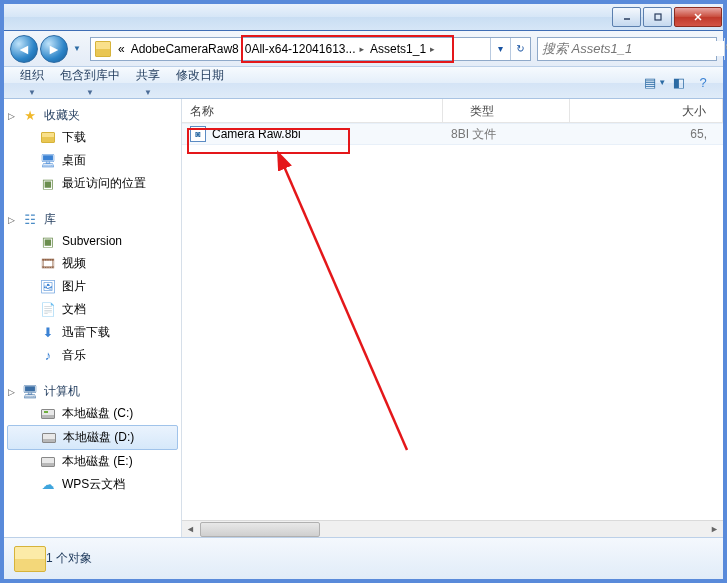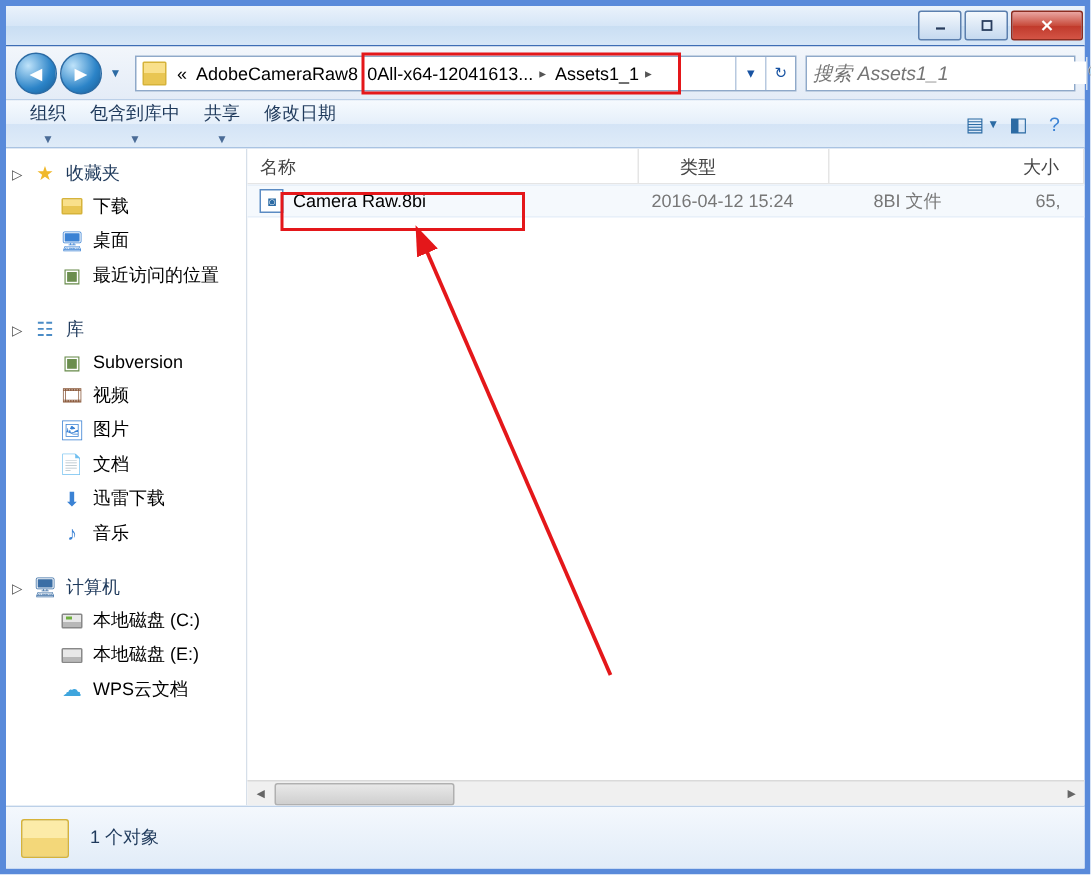--- a/index.html
+++ b/index.html
@@ -64,21 +64,21 @@
 .col-size { flex: 1; text-align: right; padding-right: 16px !important; }
 .file-row { display: flex; font-size: 12px; height: 22px; align-items: center; background: #F5F9FD; border-top: 1px solid #E8F0F9; border-bottom: 1px solid #E8F0F9; }
 .file-row .cell { padding: 0 8px; }
 .file-row .cell.name { width: 261px; display: flex; align-items: center; gap: 6px; }
 .file-row .cell.date { width: 148px; color: #777; }
 .file-row .cell.type { width: 108px; color: #777; }
 .file-row .cell.size { flex: 1; text-align: right; color: #777; padding-right: 16px; }
 .file-ico { width: 16px; height: 16px; border: 1px solid #5B8BC3; background: #fff; display: flex; align-items: center; justify-content: center; font-size: 9px; color: #2C6BA4; }
 
 
-.statusbar { height: 42px; background: linear-gradient(to bottom, #F4F8FD, #E1ECF8); border-top: 1px solid #BCD0E8; display: flex; align-items: center; padding: 0 10px; font-size: 12px; color: #1E395B; gap: 14px; }
+.statusbar { height: 42px; background: linear-gradient(to bottom, #F4F8FD, #E1ECF8); border-top: 1px solid #BCD0E8; display: flex; align-items: center; padding: 0 10px; font-size: 12px; color: #1E395B; }
 .statusbar .big-folder { width: 32px; height: 26px; background: linear-gradient(to bottom, #FCEBA8 50%, #F3D779 50%); border: 1px solid #D6B33A; border-radius: 2px; }
 
 
 .annot { position: absolute; border: 2px solid #E4171A; pointer-events: none; z-index: 50; }
 .arrow-svg { position: absolute; pointer-events: none; z-index: 49; }
 
 
 .sb-bottom { position: absolute; bottom: 0; left: 0; right: 0; height: 17px; background: #F0F0F0; border-top: 1px solid #DADADA; display: flex; }
 .sb-bottom .thumb { width: 120px; height: 15px; margin: 1px; background: linear-gradient(to bottom, #E8E8E8, #CFCFCF); border: 1px solid #B0B0B0; border-radius: 2px; }
 .sb-bottom .arr { width: 17px; display: flex; align-items: center; justify-content: center; color: #666; font-size: 9px; }
@@ -223,20 +223,26 @@
             <span class="tri">▷</span>
             <span class="ico ico-comp">🖥</span>
             <span>计算机</span>
           </div>
         <div class="tree-item">
             <span class="ico">
               <span class="ico-drive"></span>
             </span>
             <span>本地磁盘 (C:)</span>
           </div>
+        <div class="tree-item sel">
+            <span class="ico">
+              <span class="ico-drive d"></span>
+            </span>
+            <span>本地磁盘 (D:)</span>
+          </div>
         <div class="tree-item">
             <span class="ico">
               <span class="ico-drive d"></span>
             </span>
             <span>本地磁盘 (E:)</span>
           </div>
         <div class="tree-item">
             <span class="ico ico-cloud">☁</span>
             <span>WPS云文档</span>
           </div>
@@ -247,21 +253,20 @@
       <div class="col-head">
         <div class="col col-name">名称</div>
         <div class="col col-type">类型</div>
         <div class="col col-size">大小</div>
       </div>
       <div class="file-row">
         <div class="cell name">
             <span class="file-ico">◙</span>
             <span>Camera Raw.8bi</span>
           </div>
-        <div class="cell date">2016-04-12 15:24</div>
         <div class="cell type">8BI 文件</div>
         <div class="cell size">65,</div>
       </div>
 
       <div class="sb-bottom" style="left:0">
         <div class="arr">◄</div>
           <div class="thumb"></div>
           <div style="flex:1"></div>
           <div class="arr">►</div>
       </div>

